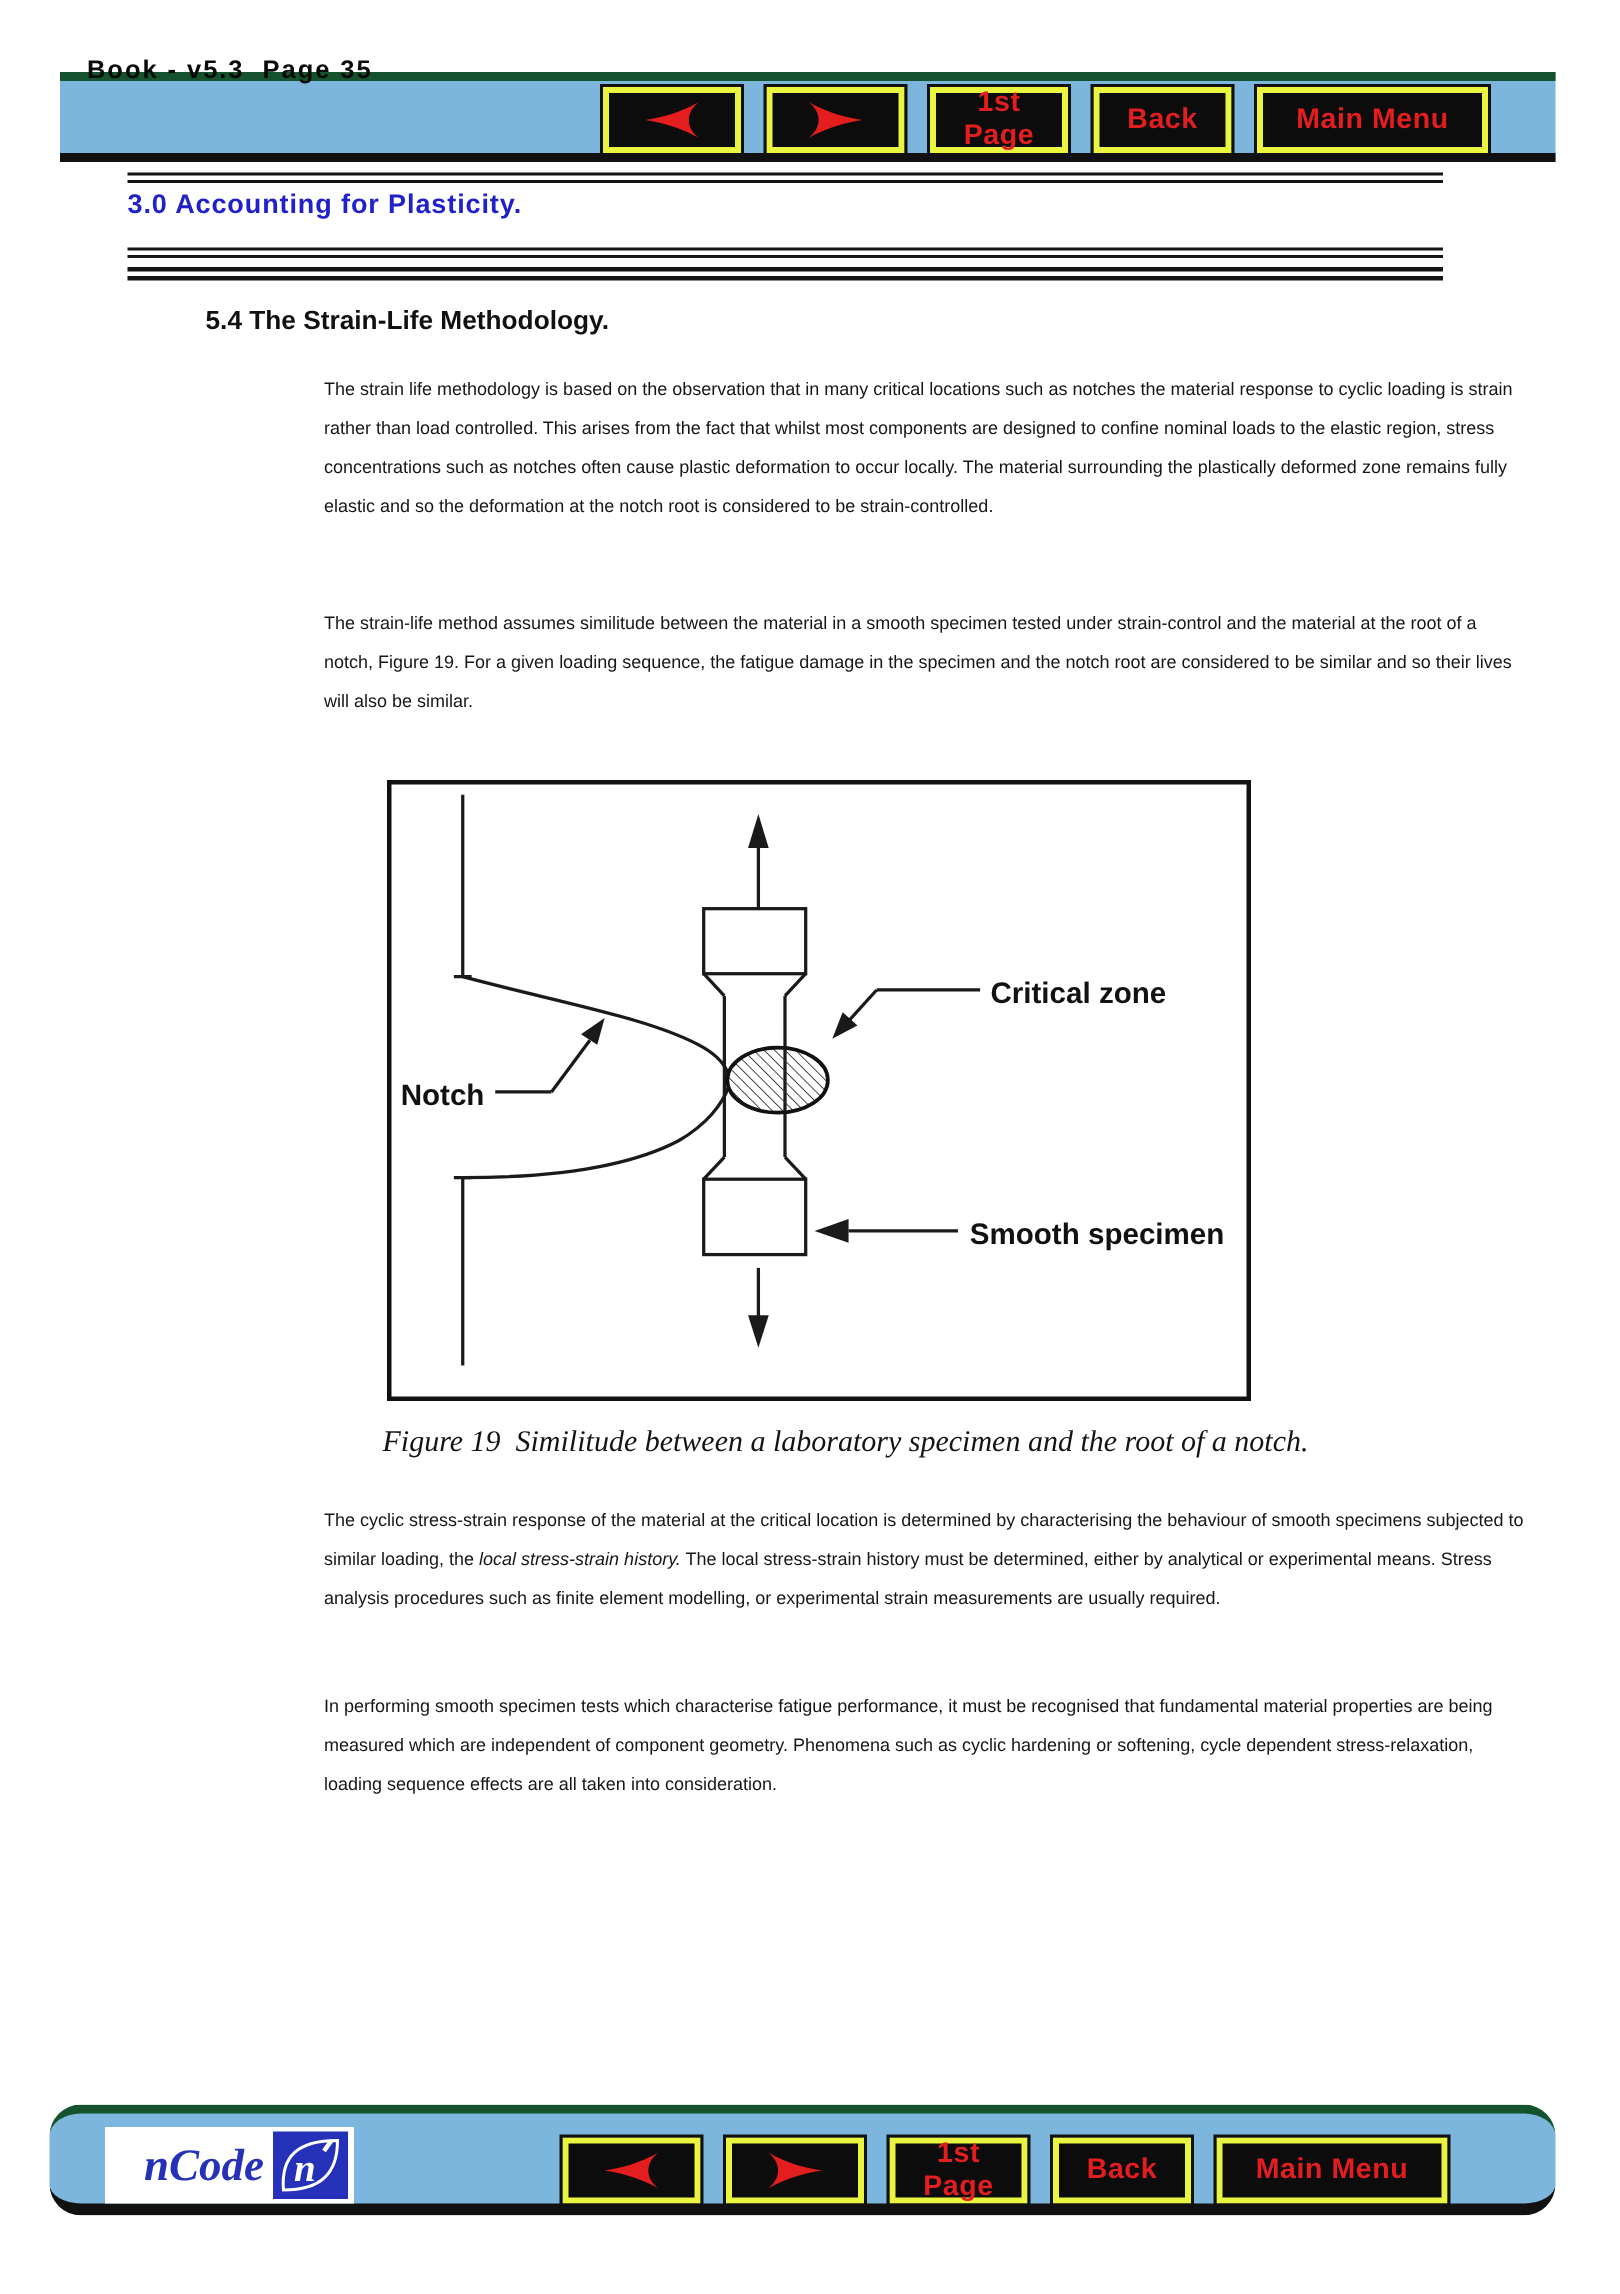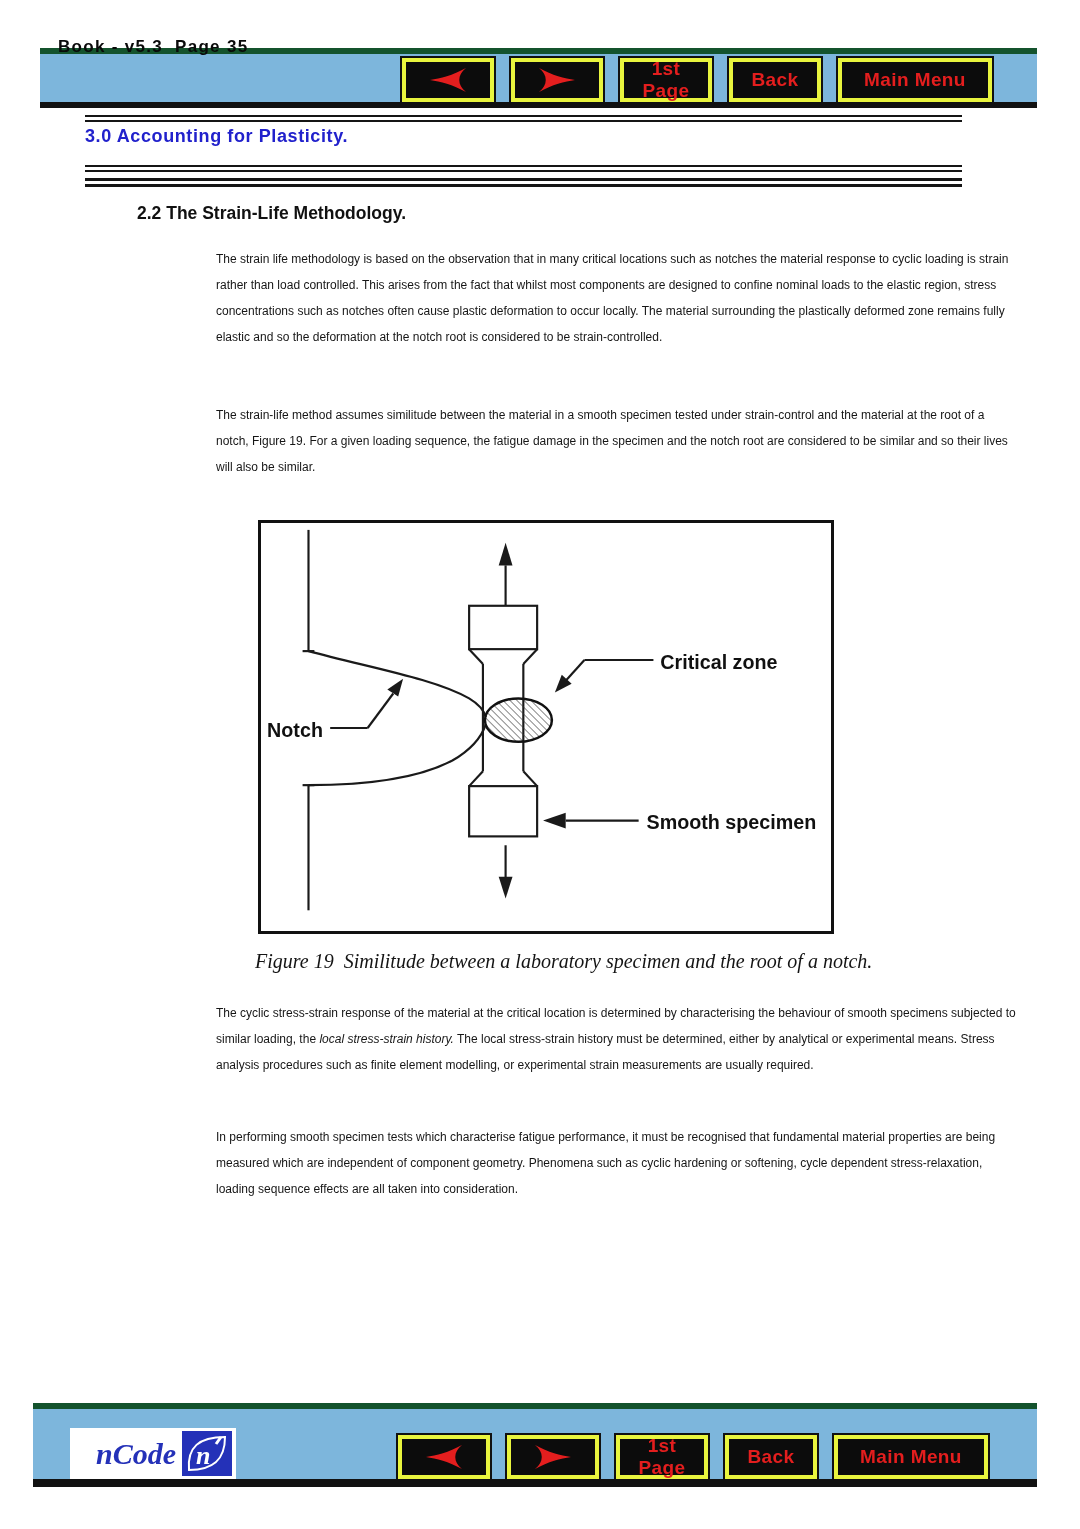--- a/index.html
+++ b/index.html
@@ -4,22 +4,22 @@
 <style>
   html,body{margin:0;padding:0;background:#ffffff;}
   .page{position:relative;width:1080px;height:1529px;background:#ffffff;overflow:hidden;
         font-family:"Liberation Sans",sans-serif;color:#141414;}
 
   
   .bar{position:absolute;box-sizing:border-box;background:#7db6dc;
        border-top:6px solid #14532d;border-bottom:6px solid #111;
        display:flex;align-items:flex-end;justify-content:space-between;}
   .topbar{left:40px;top:48px;width:997px;height:60px;padding:0 45px 0 18px;}
-  .footbar{left:33px;top:1403px;width:1004px;height:84px;padding:0 49px 0 37px;
-           border-bottom-width:8px;}
+  .footbar{left:33px;top:1403px;width:1004px;height:74px;padding:0 72px 0 37px;
+           border-bottom-width:8px;border-radius:21px;}
   .bar-title{font-weight:bold;font-size:17px;line-height:22px;letter-spacing:1.3px;
              color:#0a0a0a;white-space:pre;}
   .nav{display:flex;align-items:center;gap:17px;}
   .btn{box-sizing:border-box;height:44px;background:#0c0c0c;border:4px solid #e9f53e;
        outline:2px solid #111;display:flex;align-items:center;justify-content:center;
        color:#e41e1e;font-weight:bold;font-size:19px;letter-spacing:0.4px;
        font-family:"Liberation Sans",sans-serif;padding:0 6px;width:92px;cursor:pointer;}
   .btn.wide{width:154px;}
   .dart{width:48px;height:30px;fill:#e41e1e;}
 
@@ -85,21 +85,21 @@
       <button class="btn">Back</button>
       <button class="btn wide">Main Menu</button>
     </div>
   </div>
 
   <div class="rule r1"></div>
   <h1 class="title">3.0 Accounting for Plasticity.</h1>
   <div class="rule r2"></div>
   <div class="rule r3"></div>
 
-  <h2 class="h31">2.2 The Strain-Life Methodology.</h2>
+  <h2 class="h31">5.4 The Strain-Life Methodology.</h2>
 
   <p class="body p1">The strain life methodology is based on the observation that in many critical locations such as notches the material response to cyclic loading is strain rather than load controlled. This arises from the fact that whilst most components are designed to confine nominal loads to the elastic region, stress concentrations such as notches often cause plastic deformation to occur locally. The material surrounding the plastically deformed zone remains fully elastic and so the deformation at the notch root is considered to be strain-controlled.</p>
   <p class="body p2">The strain-life method assumes similitude between the material in a smooth specimen tested under strain-control and the material at the root of a notch, Figure 19. For a given loading sequence, the fatigue damage in the specimen and the notch root are considered to be similar and so their lives will also be similar.</p>
 
   <div class="figure">
     <svg viewBox="0 0 576 414">
       <defs>
         <pattern id="hatch" width="5" height="5" patternUnits="userSpaceOnUse" patternTransform="rotate(-45)">
           <line x1="0" y1="0" x2="0" y2="5" stroke="#333" stroke-width="1.2"></line>
         </pattern>

